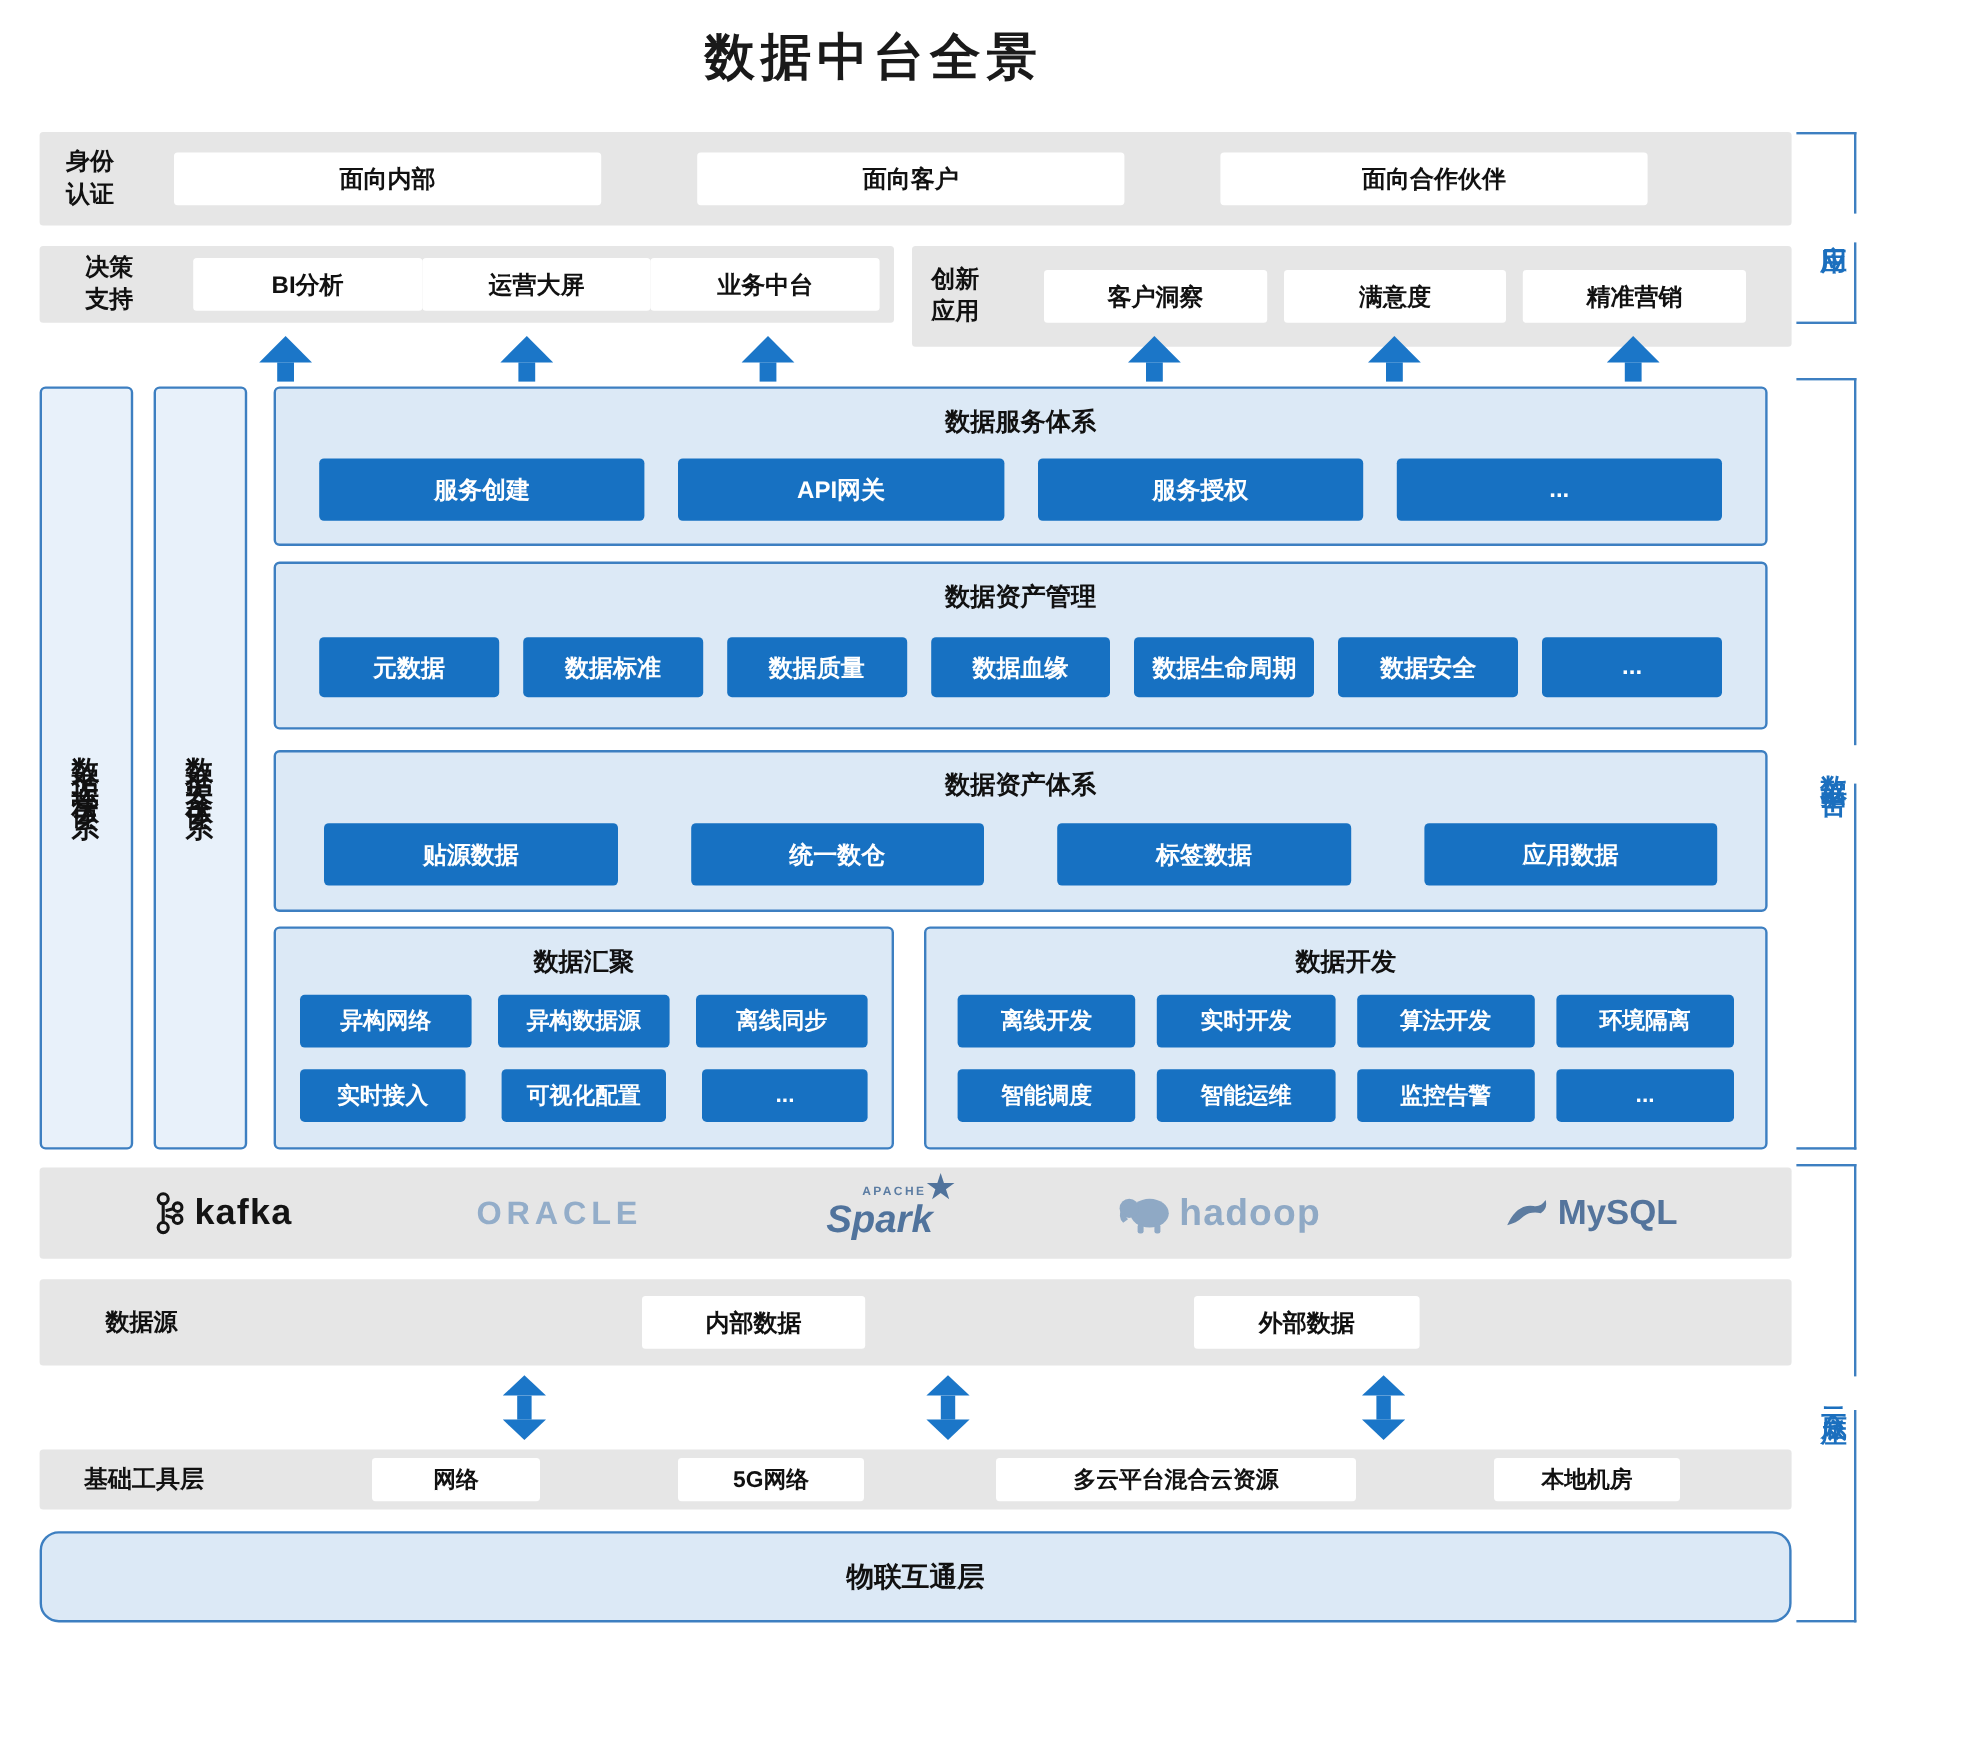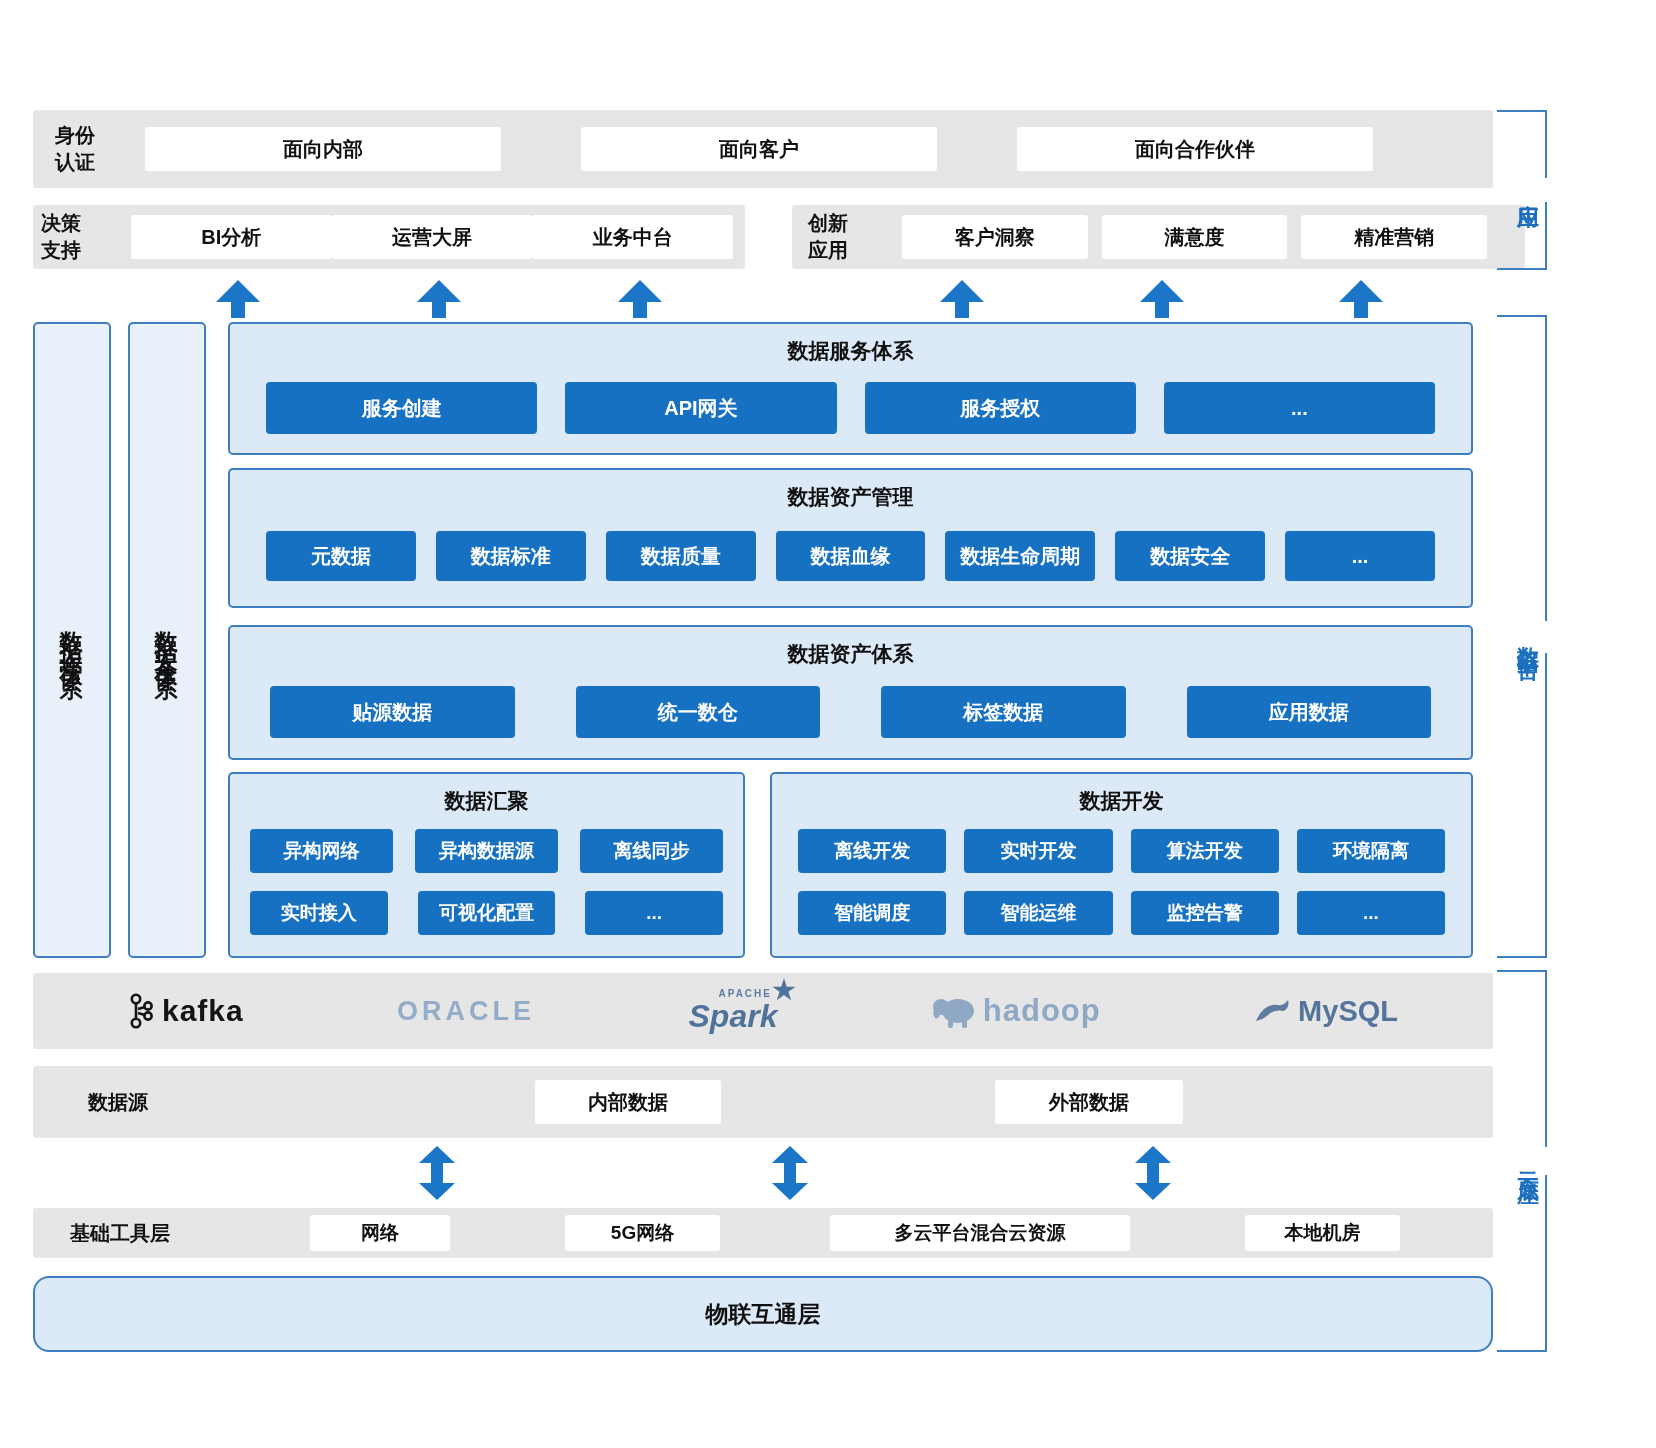--- a/index.html
+++ b/index.html
@@ -99,40 +99,41 @@
     position: absolute; background: #dce9f6; border: 2px solid #3d7fc1; border-radius: 16px;
     display: flex; align-items: center; justify-content: center;
     font-size: 23px; font-weight: bold; color: #111;
   }
 </style>
 </head>
 <body>
 
 <div class="canvas">
 
+  <div class="title">数据中台全景</div>
 
   <div class="gray-row" style="left:33px;top:110px;width:1460px;height:78px;">
     <div class="row-label" style="width:48px;margin-left:22px;">身份认证</div>
     <div class="row-btns" style="margin:0 120px 0 42px;gap:80px;">
       <div class="white-btn">面向内部</div>
       <div class="white-btn">面向客户</div>
       <div class="white-btn">面向合作伙伴</div>
     </div>
   </div>
 
   <div class="gray-row" style="left:33px;top:205px;width:712px;height:64px;">
-    <div class="row-label" style="width:48px;margin-left:8px;">决策支持</div>
+    <div class="row-label" style="width:48px;margin-left:38px;">决策支持</div>
     <div class="row-btns" style="margin:0 12px 0 42px;">
       <div class="white-btn">BI分析</div>
       <div class="white-btn">运营大屏</div>
       <div class="white-btn">业务中台</div>
     </div>
   </div>
 
-  <div class="gray-row" style="left:792px;top:205px;width:733px;height:64px;">
+  <div class="gray-row" style="left:760px;top:205px;width:733px;height:84px;">
     <div class="row-label" style="width:48px;margin-left:16px;">创新应用</div>
     <div class="row-btns" style="margin:0 38px 0 46px;gap:14px;">
       <div class="white-btn">客户洞察</div>
       <div class="white-btn">满意度</div>
       <div class="white-btn">精准营销</div>
     </div>
   </div>
 
   <div class="arrow-up" style="left:216px;top:280px;"></div>
   <div class="arrow-up" style="left:417px;top:280px;"></div>

